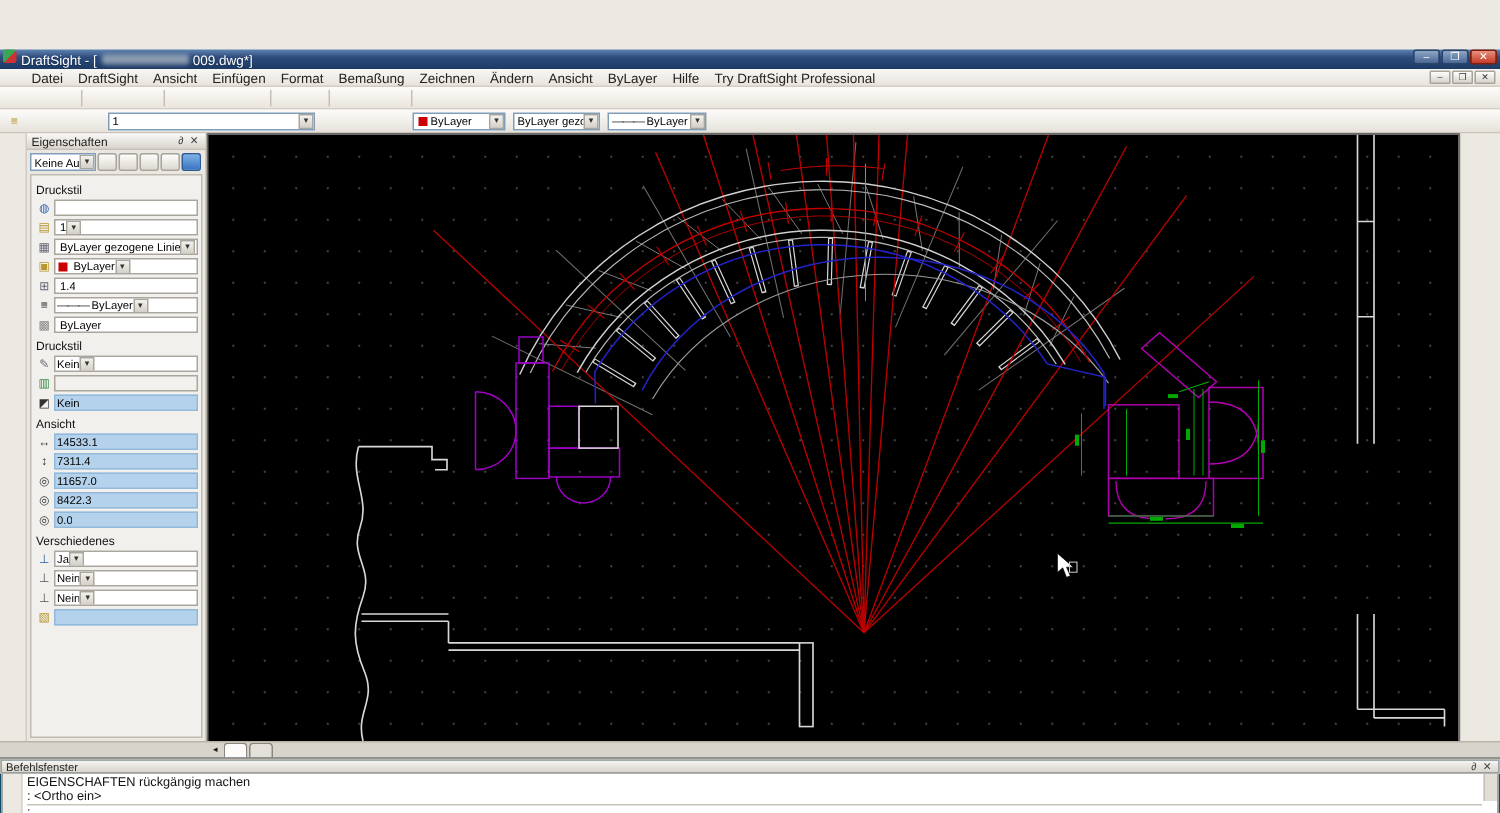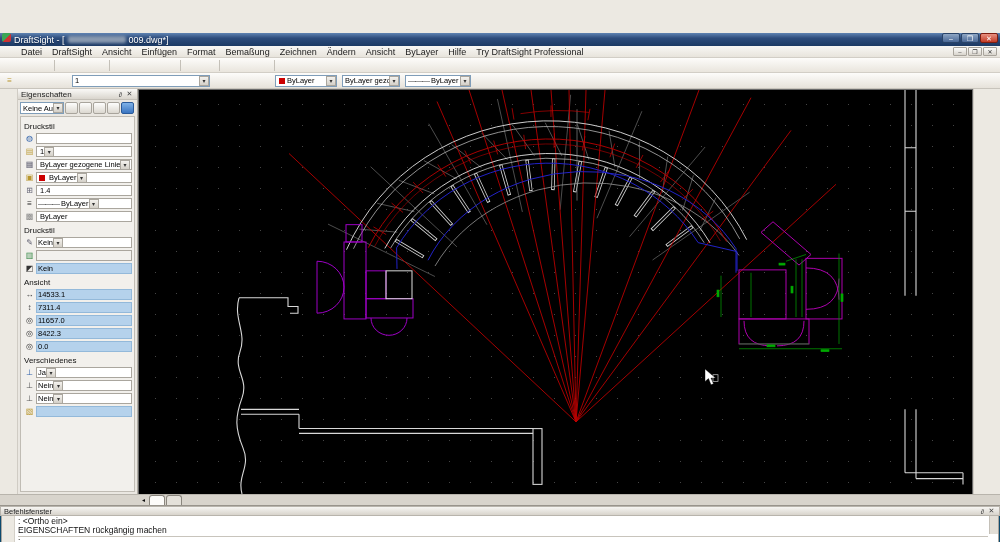--- a/index.html
+++ b/index.html
@@ -604,20 +604,20 @@
   <div class="cmdwin">
     <div class="cmd-title">
       <span>Befehlsfenster</span>
         <span class="sp"></span>
       <span class="pal-ico">∂</span>
       <span class="pal-ico">✕</span>
     </div>
     <div class="cmd-body">
       <div class="cmd-gutter"></div>
       <div class="cmd-scroll"></div>
+      <div class="cmd-line">EIGENSCHAFTEN rückgängig machen</div>
       <div class="cmd-line">: &lt;Ortho ein&gt;</div>
-      <div class="cmd-line">EIGENSCHAFTEN rückgängig machen</div>
       <div class="cmd-input">:</div>
     </div>
   </div>
 
 
 </div>
 
 </body></html>

